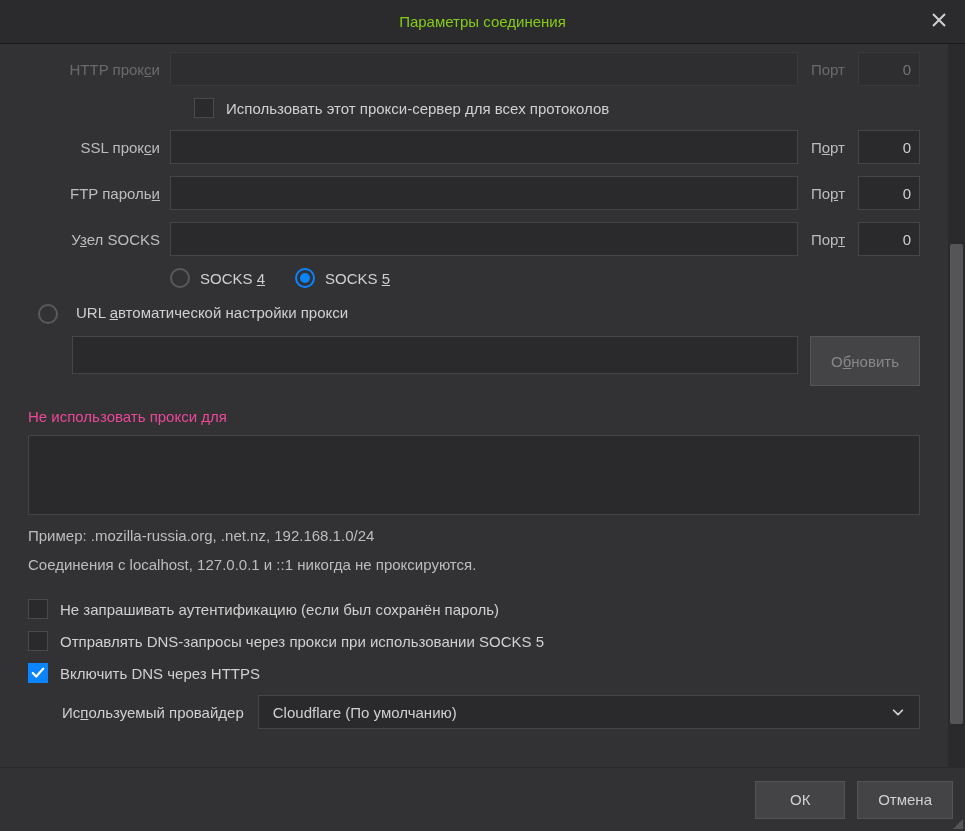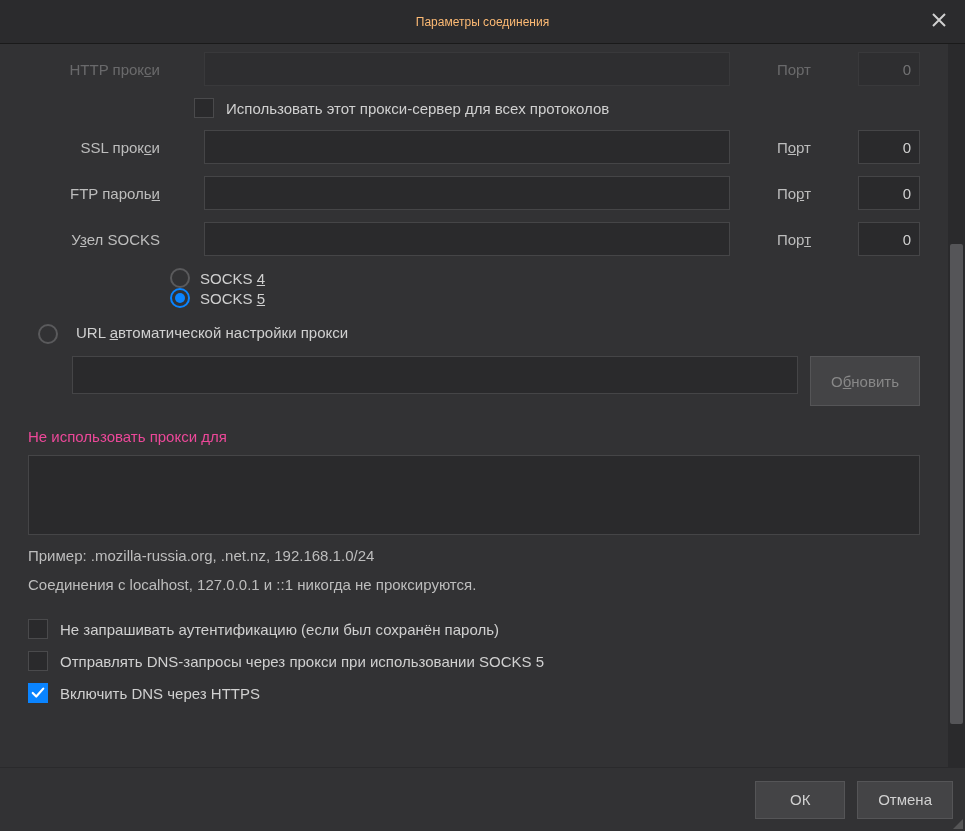--- a/index.html
+++ b/index.html
@@ -15,22 +15,22 @@
 .titlebar {
   height: 44px;
   background: #2b2b2d;
   display: flex;
   align-items: center;
   justify-content: center;
   position: relative;
   border-bottom: 1px solid #1a1a1a;
 }
 .titlebar .title {
-  color: #fdba74;
-  font-size: 12px;
+  color: #84cc16;
+  font-size: 15px;
 }
 .titlebar .close {
   position: absolute;
   right: 14px;
   top: 12px;
   width: 20px;
   height: 20px;
   cursor: pointer;
 }
 .titlebar .close svg { width: 16px; height: 16px; }
@@ -60,21 +60,20 @@
   border-radius: 2px;
 }
 .inner {
   position: relative;
   top: -10px;
 }
 .row {
   display: flex;
   align-items: center;
   margin-bottom: 12px;
-  gap: 34px;
 }
 .label-col {
   width: 142px;
   text-align: right;
   padding-right: 10px;
   color: #bdbdbd;
   font-size: 15px;
   white-space: nowrap;
 }
 .label-col .u { text-decoration: underline; }
@@ -131,24 +130,23 @@
 .radio.selected::after {
   content: "";
   position: absolute;
   left: 3px; top: 3px;
   width: 10px; height: 10px;
   background: #0a84ff;
   border-radius: 50%;
 }
 .radiorow {
   display: flex;
-  align-items: flex-start;
+  align-items: flex-end;
   margin-left: 142px;
   margin-bottom: 16px;
-  flex-direction: column;
 }
 .radiorow .opt { display: flex; align-items: center; margin-right: 30px; color: #d0d0d0; }
 .radiorow .opt .u { text-decoration: underline; }
 .autoconf-row {
   display: flex;
   align-items: flex-start;
   margin-bottom: 12px;
 }
 .autoconf-row .radio { margin-left: 10px; margin-right: 18px; }
 .autoconf-row .lbl .u { text-decoration: underline; }
@@ -327,20 +325,31 @@
 
       <div class="cbrow">
         <div class="checkbox checked">
           <svg viewBox="0 0 16 16">
               <path d="M2 8 L6 12 L14 3" stroke="#fff" stroke-width="2.5" fill="none" stroke-linecap="round" stroke-linejoin="round"></path>
             </svg>
         </div>
         <span>Включить DNS через HTTPS</span>
       </div>
 
+      <div class="provider-row">
+        <span class="plabel">
+          <span>Ис</span><span class="u">п</span><span>ользуемый провайдер</span>
+        </span>
+        <div class="select-box">
+          <span>Cloudflare (По умолчанию)</span>
+          <svg viewBox="0 0 16 16">
+              <path d="M3 6 L8 11 L13 6" stroke="#d0d0d0" stroke-width="2" fill="none" stroke-linecap="round" stroke-linejoin="round"></path>
+            </svg>
+        </div>
+      </div>
 
     </div>
   </div>
 
   <div class="scrollbar-track">
     <div class="scrollbar-thumb"></div>
   </div>
 </div>
 
 <div class="footer">

